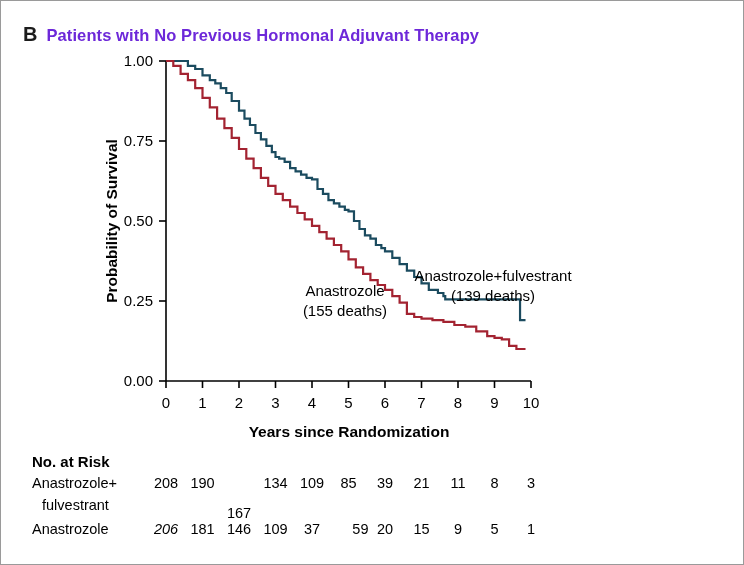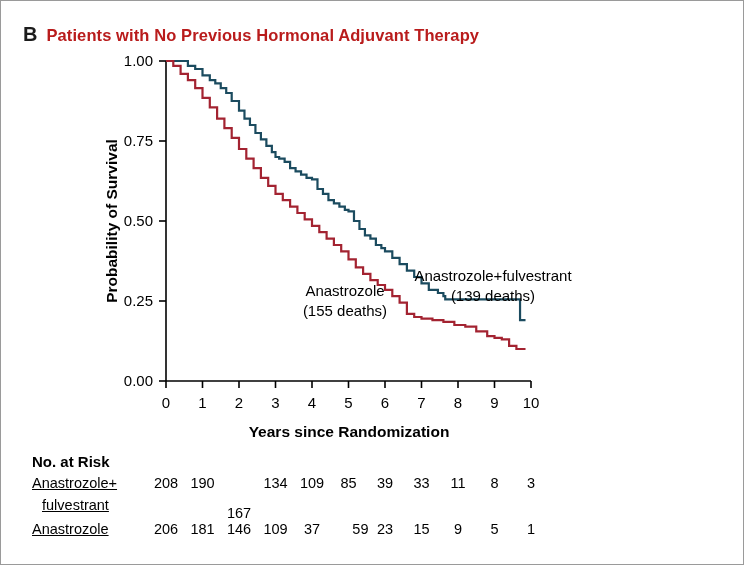--- a/index.html
+++ b/index.html
@@ -30,21 +30,21 @@
   }
   .panel-letter {
     font-size: 20px;
     font-weight: bold;
     color: #1c1c1c;
     line-height: 1;
   }
   .panel-title {
     font-size: 16.5px;
     font-weight: bold;
-    color: #b91c1c;
+    color: #6d28d9;
     line-height: 1;
     letter-spacing: 0.1px;
     margin-top: 12px;
   }
   
   #plot-wrap {
     position: absolute;
     left: 0;
     top: 42px;
     width: 736px;
@@ -92,21 +92,20 @@
     left: 0;
     width: 744px;
     height: 22px;
   }
   .risk-label {
     position: absolute;
     left: 31px;
     top: 0;
     white-space: nowrap;
     font-size: 14.5px;
-    text-decoration: underline;
   }
   .risk-label.second-line {
     left: 41px;
     text-align: center;
   }
   .risk-val {
     position: absolute;
     top: 0;
     width: 40px;
     text-align: center;
@@ -193,39 +192,39 @@
 
     <div class="risk-row" style="top:22px;">
       <div class="risk-label">Anastrozole+</div>
       <div class="risk-val" style="left:145px;">208</div>
       <div class="risk-val" style="left:181.5px;">190</div>
       <div class="risk-val" style="left:218px;margin-top:30px;">167</div>
       <div class="risk-val" style="left:254.5px;">134</div>
       <div class="risk-val" style="left:291px;">109</div>
       <div class="risk-val" style="left:327.5px;">85</div>
       <div class="risk-val" style="left:364px;">39</div>
-      <div class="risk-val" style="left:400.5px;">33</div>
+      <div class="risk-val" style="left:400.5px;">21</div>
       <div class="risk-val" style="left:437px;">11</div>
       <div class="risk-val" style="left:473.5px;">8</div>
       <div class="risk-val" style="left:510px;">3</div>
     </div>
 
     <div class="risk-row" style="top:44px;">
       <div class="risk-label second-line">fulvestrant</div>
     </div>
 
     <div class="risk-row" style="top:68px;">
       <div class="risk-label">Anastrozole</div>
-      <div class="risk-val" style="left:145px;">206</div>
+      <div class="risk-val" style="left:145px;font-style:italic;">206</div>
       <div class="risk-val" style="left:181.5px;">181</div>
       <div class="risk-val" style="left:218px;">146</div>
       <div class="risk-val" style="left:254.5px;">109</div>
       <div class="risk-val" style="left:291px;">37</div>
       <div class="risk-val" style="left:327.5px;text-align:right;">59</div>
-      <div class="risk-val" style="left:364px;">23</div>
+      <div class="risk-val" style="left:364px;">20</div>
       <div class="risk-val" style="left:400.5px;">15</div>
       <div class="risk-val" style="left:437px;">9</div>
       <div class="risk-val" style="left:473.5px;">5</div>
       <div class="risk-val" style="left:510px;">1</div>
     </div>
   </div>
 
 </div>
 
 </body></html>

